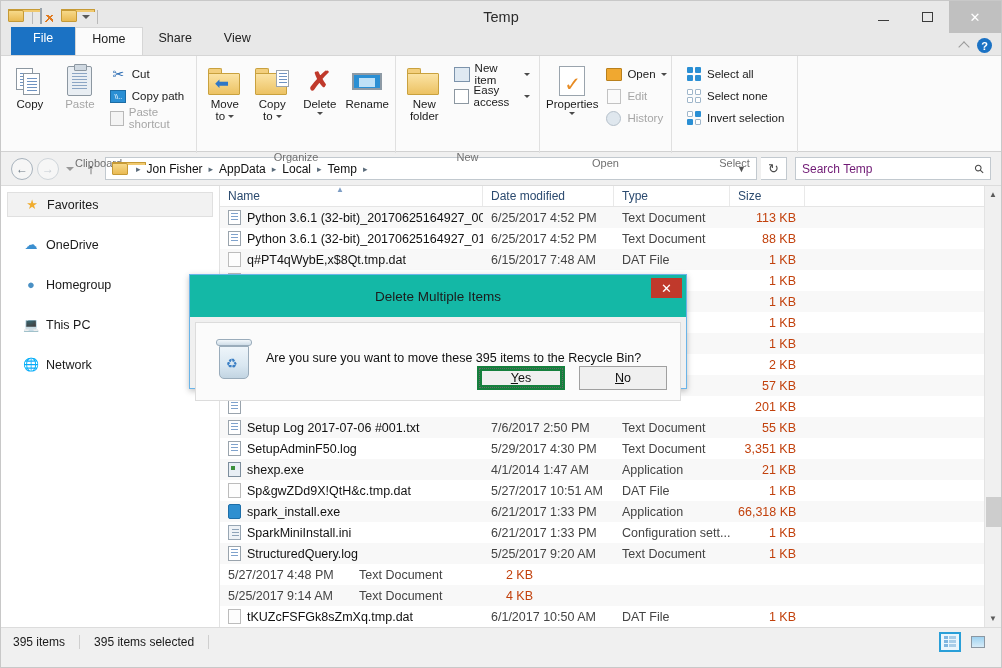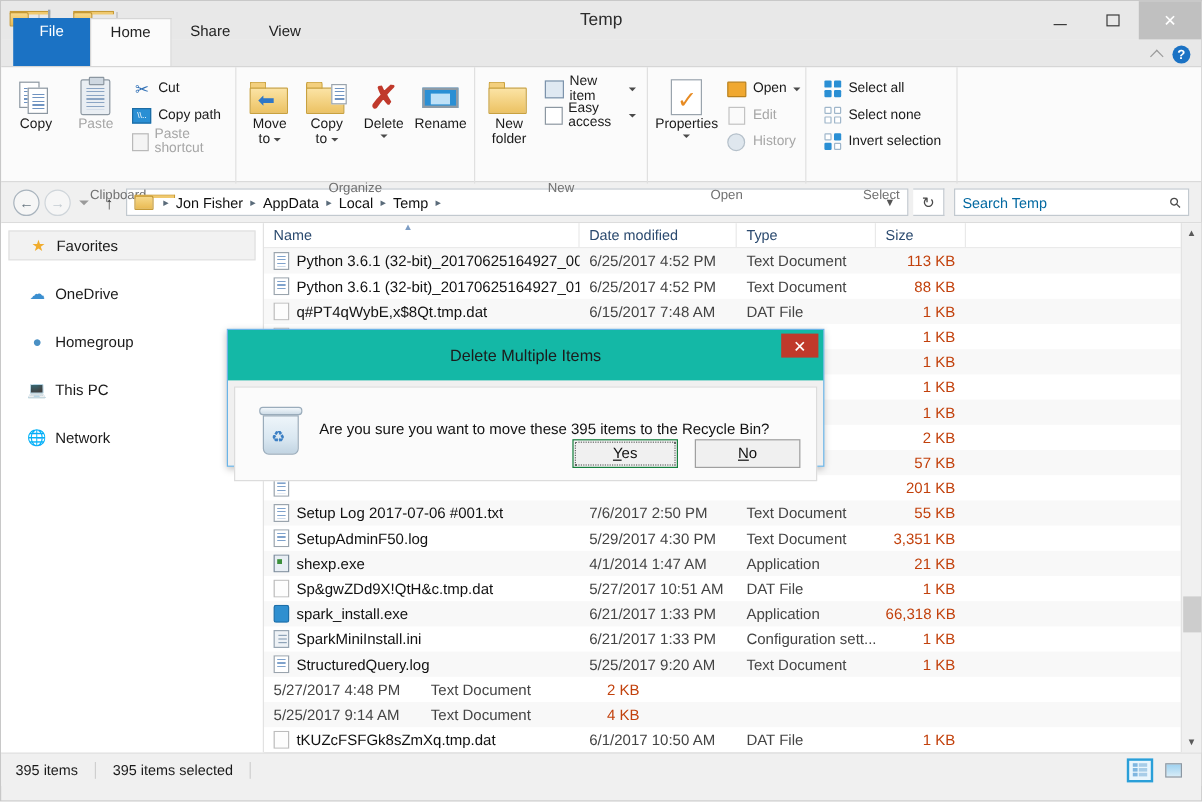--- a/index.html
+++ b/index.html
@@ -40,21 +40,21 @@
   .wbtns { margin-left:auto; display:flex; height:32px; }
   .wbtn { width:44px; height:32px; display:flex; align-items:center; justify-content:center;
           color:#3b3b3b; font-size:13px; }
   .wbtn.close { width:52px; background:#c0c0c0; color:#ffffff; }
   .min-g { width:11px; height:1px; background:#3b3b3b; margin-top:7px; }
   .max-g { width:11px; height:10px; border:1.5px solid #3b3b3b; }
 
   
   .tabbar { height:22px; background:#e8e8e8; display:flex; align-items:flex-end;
             position:relative; padding-left:10px; }
-  .tab { height:40px; line-height:22px; padding:0 16px; font-size:12.5px; color:#222; }
+  .tab { height:28px; line-height:22px; padding:0 16px; font-size:12.5px; color:#222; }
   .tab.file { background:#1b72c4; color:#fff; padding:0 22px; }
   .tab.active { background:#fbfbfb; border:1px solid #d6d6d6; border-bottom:none; }
   .tabbar-right { margin-left:auto; display:flex; align-items:center; gap:9px;
                   padding-right:9px; padding-bottom:2px; }
   .chev-up { width:8px; height:8px; border-left:1.6px solid #9a9a9a; border-top:1.6px solid #9a9a9a;
              transform:rotate(45deg); margin-top:3px; }
   .help-ico { width:15px; height:15px; border-radius:50%; background:#1b72c4; color:#fff;
               font-size:11px; font-weight:bold; display:flex; align-items:center;
               justify-content:center; }
 
@@ -139,21 +139,21 @@
             align-items:center; padding:0 4px; gap:2px; }
   .crumb { font-size:12px; color:#101010; padding:0 3px; }
   .crsep { color:#5a6b7a; font-size:9px; padding:0 1px; }
   .crumbs-right { margin-left:auto; display:flex; align-items:center; }
   .cb-chev { color:#555; font-size:9px; padding:0 6px; }
   .refresh { width:26px; height:23px; border:1px solid #c2c9cf; border-left:none;
              background:#fff; display:flex; align-items:center; justify-content:center;
              color:#4a4a4a; font-size:13px; }
   .searchbox { width:196px; height:23px; background:#fff; border:1px solid #c2c9cf;
                display:flex; align-items:center; padding:0 6px; margin-left:4px; }
-  .searchbox span.ph { flex:1; color:#0369a1; font-size:12px; }
+  .searchbox span.ph { flex:1; color:#701a75; font-size:12px; }
   .mag { color:#4a4a4a; font-size:12px; transform:rotate(-45deg); }
 
   
   .content { display:flex; height:442px; background:#fff; border-top:1px solid #dcdcdc; }
   .navpane { width:219px; background:#fff; border-right:1px solid #e2e2e2;
              padding-top:6px; overflow:hidden; }
   .navitem { height:25px; display:flex; align-items:center; gap:7px; padding-left:16px;
              font-size:12.5px; color:#1a1a1a; margin:0 6px; }
   .navitem.selected { background:#f2f2f2; border:1px solid #e0e0e0; }
   .navitem.spaced { margin-top:15px; }
@@ -229,21 +229,21 @@
         background:linear-gradient(#f2f7fb,#cfdde8); border:1px solid #9aacbb; border-radius:3px; }
   .bin-ico .body { position:absolute; left:4px; top:7px; width:30px; height:33px;
         background:linear-gradient(180deg,#eef5fa 0%,#d9e7f1 60%,#c2d4e2 100%);
         border:1px solid #9aacbb; border-radius:0 0 5px 5px; }
   .bin-ico .rec { position:absolute; left:11px; top:17px; color:#3b7fc4; font-size:13px; }
   .dlg-msg { position:absolute; left:70px; top:28px; font-size:12.5px; color:#111; }
   .dlg-btns { position:absolute; right:13px; bottom:10px; display:flex; gap:14px; }
   .dlg-btn { width:88px; height:24px; background:#f0f0f0; border:1px solid #a0a0a0;
              font-size:12.5px; color:#111; display:flex; align-items:center;
              justify-content:center; }
-  .dlg-btn.focus { border:1px solid #15803d; outline:1px dotted #666; outline-offset:-3px; }
+  .dlg-btn.focus { border:5px solid #15803d; outline:1px dotted #666; outline-offset:-3px; }
   .dlg-btn u { text-underline-offset:1px; }
 </style>
 </head>
 <body>
 
 <div class="window">
 
   <div class="titlebar">
     <div class="qat">
       <span class="qat-ico">

